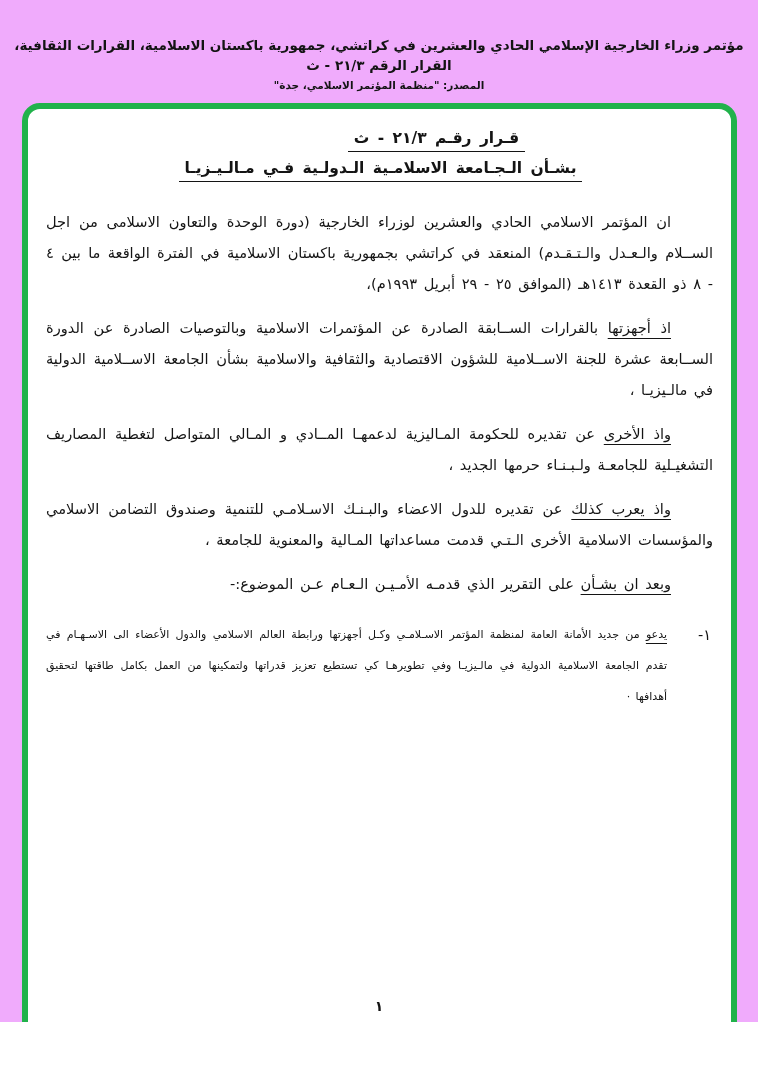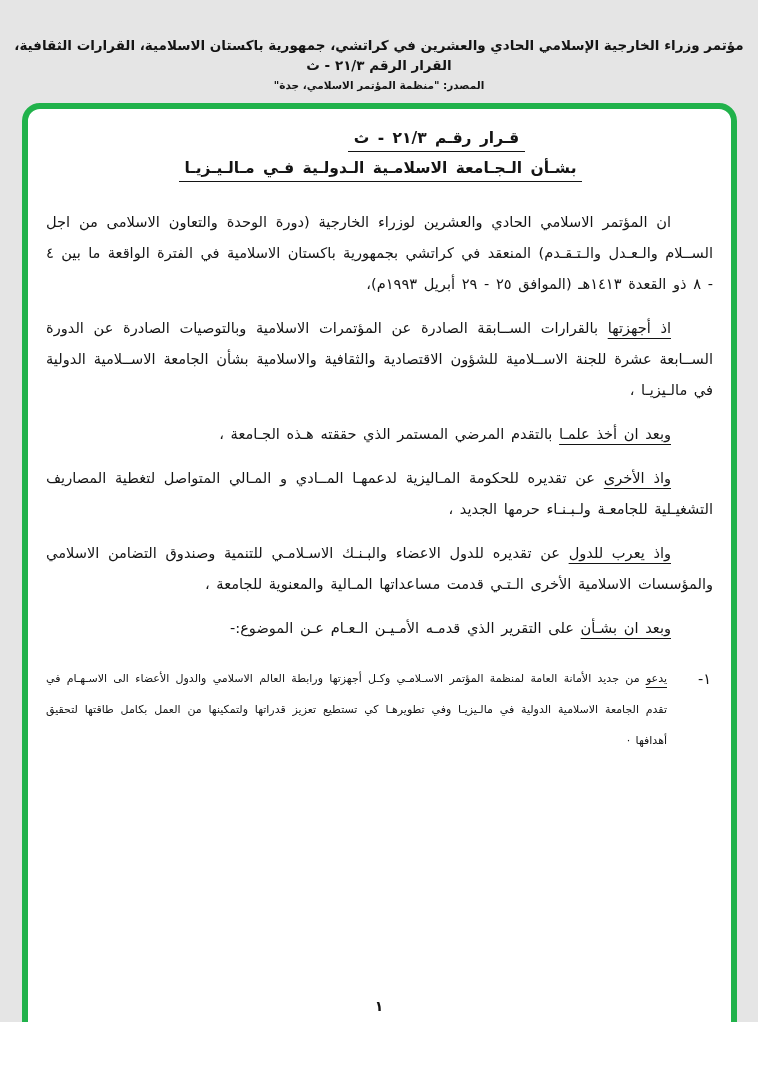--- a/index.html
+++ b/index.html
@@ -1,20 +1,20 @@
 <!DOCTYPE html>
 <html lang="ar"><head>
 <meta charset="utf-8">
 <style>
   html, body { margin: 0; padding: 0; background: #ffffff; }
   .page {
     position: relative;
     width: 758px;
     height: 1022px;
-    background: #e5e5e5;
+    background: #f0abfc;
     font-family: "DejaVu Sans", sans-serif;
     color: #141414;
     overflow: hidden;
   }
   
   .doc-header {
     position: absolute;
     top: 36px;
     left: 0;
     width: 100%;
@@ -117,25 +117,24 @@
 
   <div class="frame" style="border-color: rgb(33, 178, 75);">
 
     <h1 class="doc-title first"><span class="u">قـرار رقـم ٢١/٣ - ث</span></h1>
     <h2 class="doc-title second"><span class="u">بشـأن الـجـامعة الاسلامـية الـدولـية فـي مـالـيـزيـا</span></h2>
 
     <p class="para"><span class="lead"></span><span>ان المؤتمر الاسلامي الحادي والعشرين لوزراء الخارجية (دورة الوحدة والتعاون الاسلامى من اجل الســلام والـعـدل والـتـقـدم) المنعقد في كراتشي بجمهورية باكستان الاسلامية في الفترة الواقعة ما بين ٤ - ٨ ذو القعدة ١٤١٣هـ (الموافق ٢٥ - ٢٩ أبريل ١٩٩٣م)،</span></p>
 
     <p class="para"><span class="lead">اذ أجهزتها</span><span> بالقرارات الســابقة الصادرة عن المؤتمرات الاسلامية وبالتوصيات الصادرة عن الدورة الســابعة عشرة للجنة الاســلامية للشؤون الاقتصادية والثقافية والاسلامية بشأن الجامعة الاســلامية الدولية في مالـيزيـا ،</span></p>
 
-    <p class="para"><span class="lead">وبعد ان أخذ علمـا</span><span> بالتقدم المرضي المستمر الذي حققته هـذه الجـامعة ،</span></p>
 
     <p class="para"><span class="lead">واذ الأخرى</span><span> عن تقديره للحكومة المـاليزية لدعمهـا المــادي و المـالي المتواصل لتغطية المصاريف التشغيـلية للجامعـة ولـبـنـاء حرمها الجديد ،</span></p>
 
-    <p class="para"><span class="lead">واذ يعرب للدول</span><span> عن تقديره للدول الاعضاء والبـنـك الاسـلامـي للتنمية وصندوق التضامن الاسلامي والمؤسسات الاسلامية الأخرى الـتـي قدمت مساعداتها المـالية والمعنوية للجامعة ،</span></p>
+    <p class="para"><span class="lead">واذ يعرب كذلك</span><span> عن تقديره للدول الاعضاء والبـنـك الاسـلامـي للتنمية وصندوق التضامن الاسلامي والمؤسسات الاسلامية الأخرى الـتـي قدمت مساعداتها المـالية والمعنوية للجامعة ،</span></p>
 
     <p class="para"><span class="lead">وبعد ان بشـأن</span><span> على التقرير الذي قدمـه الأمـيـن الـعـام عـن الموضوع:-</span></p>
 
     <div class="item">
       <span class="item-num">١-</span>
       <p class="item-text"><span class="lead">يدعو</span><span> من جديد الأمانة العامة لمنظمة المؤتمر الاسـلامـي وكـل أجهزتها ورابطة العالم الاسلامي والدول الأعضاء الى الاسـهـام في تقدم الجامعة الاسلامية الدولية في مالـيزيـا وفي تطويرهـا كي تستطيع تعزيز قدراتها ولتمكينها من العمل بكامل طاقتها لتحقيق أهدافها ·</span></p>
     </div>
 
   </div>
 

